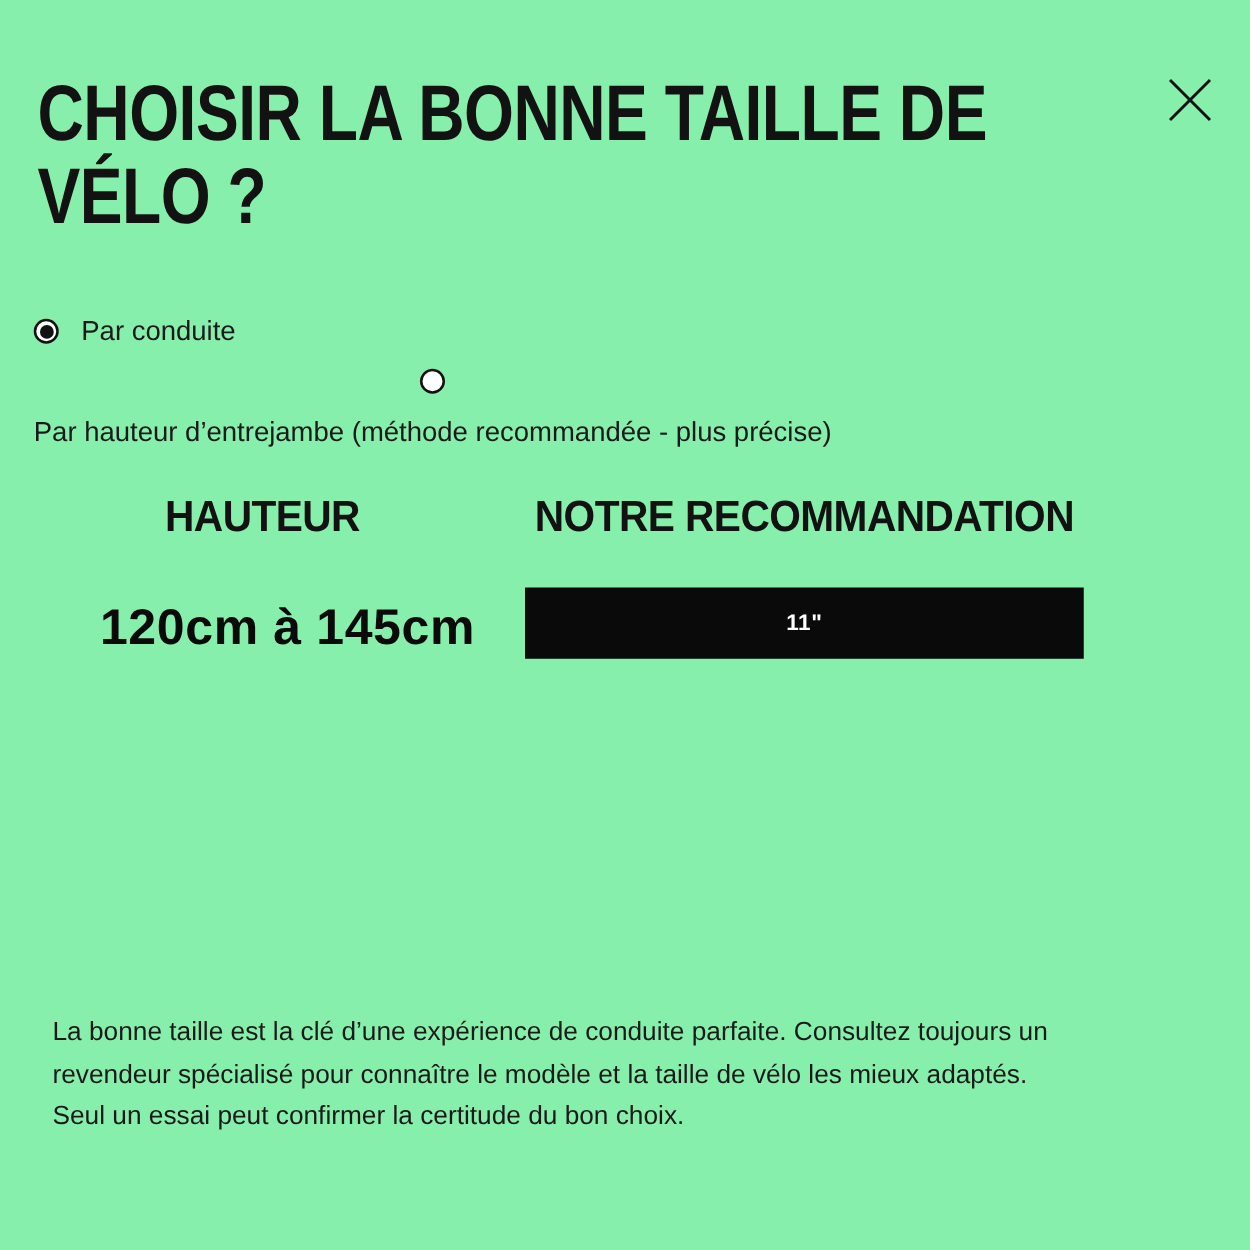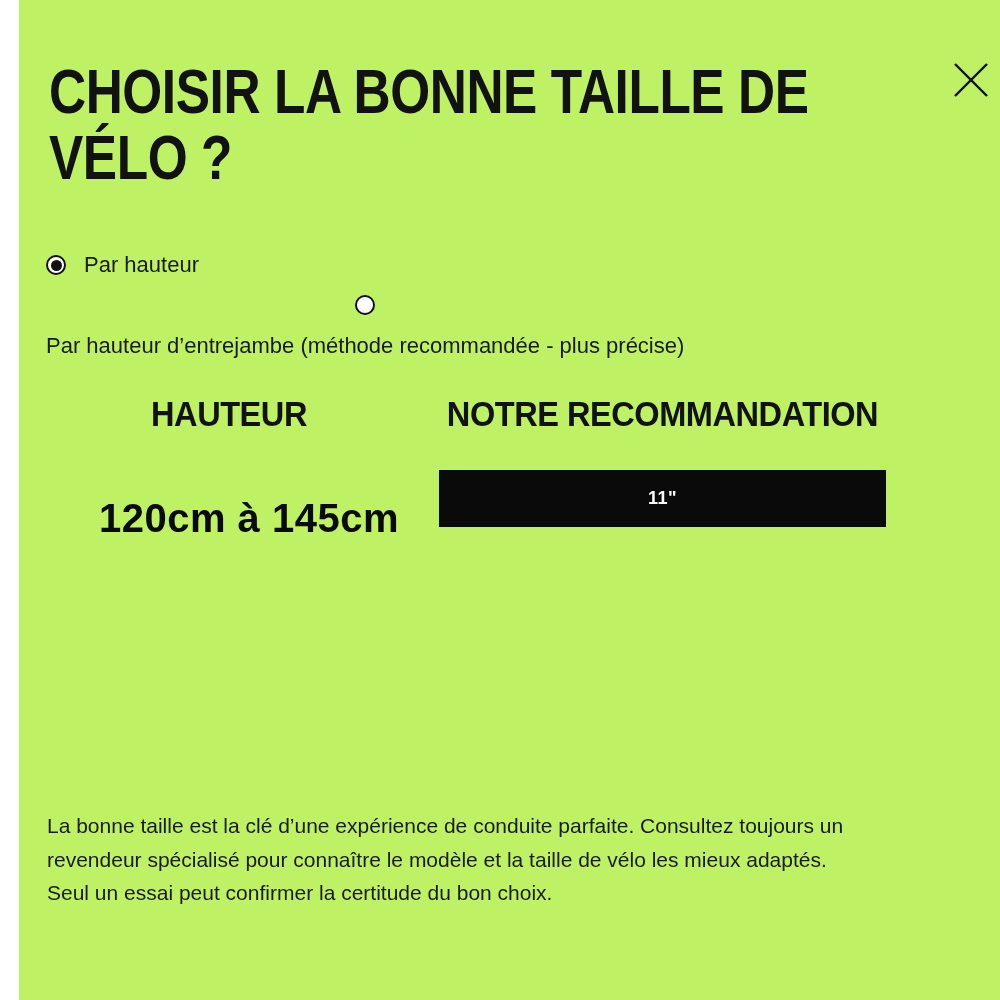--- a/index.html
+++ b/index.html
@@ -4,21 +4,21 @@
 <style>
   * { margin: 0; padding: 0; box-sizing: border-box; }
   html, body { width: 1000px; height: 1000px; }
   body {
     background: #ffffff;
     color: #121212;
     font-family: "Liberation Sans", "DejaVu Sans", sans-serif;
     position: relative;
     overflow: hidden;
   }
-  .modal { position: absolute; inset: 0; background: #bef264; margin-left: 19px; }
+  .modal { position: absolute; inset: 0; background: #86efac; }
 
   
   .close-btn {
     position: absolute; top: 58px; left: 930px;
     width: 44px; height: 44px;
     background: none; border: none; cursor: pointer;
     display: flex; align-items: center; justify-content: center;
   }
   .close-btn svg { display: block; }
 
@@ -51,35 +51,35 @@
     position: absolute; top: 396px; height: 36px;
     display: flex; align-items: center; justify-content: center;
     font-size: 35px; font-weight: 700; letter-spacing: -0.5px;
     transform: scaleX(0.93);
     color: #121212; white-space: nowrap;
   }
   .col-header.c1 { left: 80px; width: 260px; }
   .col-header.c2 { left: 420px; width: 447px; }
 
   .row-height {
-    position: absolute; left: 40px; top: 490px; width: 380px; height: 57px;
+    position: absolute; left: 40px; top: 474px; width: 380px; height: 57px;
     display: flex; align-items: center; justify-content: center;
     font-size: 40px; font-weight: 800; letter-spacing: 0.5px;
     color: #0a0a0a; white-space: nowrap;
   }
   .row-reco {
     position: absolute; left: 420px; top: 470px; width: 447px; height: 57px;
     background: #0a0a0a;
     display: flex; align-items: center; justify-content: center;
     color: #ffffff; font-size: 18px; font-weight: 700; letter-spacing: 0.5px;
   }
 
   
   .footer-note {
-    position: absolute; left: 28px; top: 809px; width: 945px;
+    position: absolute; left: 42px; top: 809px; width: 945px;
     font-size: 21px; line-height: 33.5px; color: #1a1a1a;
     white-space: pre-line;
   }
 </style>
 </head>
 <body>
 
 <div class="modal">
 
   <button class="close-btn">
@@ -92,21 +92,21 @@
   </button>
 
   <h1 class="title">CHOISIR LA BONNE TAILLE DE
 VÉLO ?</h1>
 
   <div class="radio-group">
     <div class="radio-row selected">
       <span class="radio-circle">
           <span class="dot"></span>
         </span>
-      <span class="radio-label">Par hauteur</span>
+      <span class="radio-label">Par conduite</span>
     </div>
     <div class="radio-row">
       <span class="radio-circle"></span>
       <span class="radio-label">Par hauteur d’entrejambe (méthode recommandée - plus précise)</span>
     </div>
   </div>
 
   <div class="col-header c1">HAUTEUR</div>
   <div class="col-header c2">NOTRE RECOMMANDATION</div>
 

